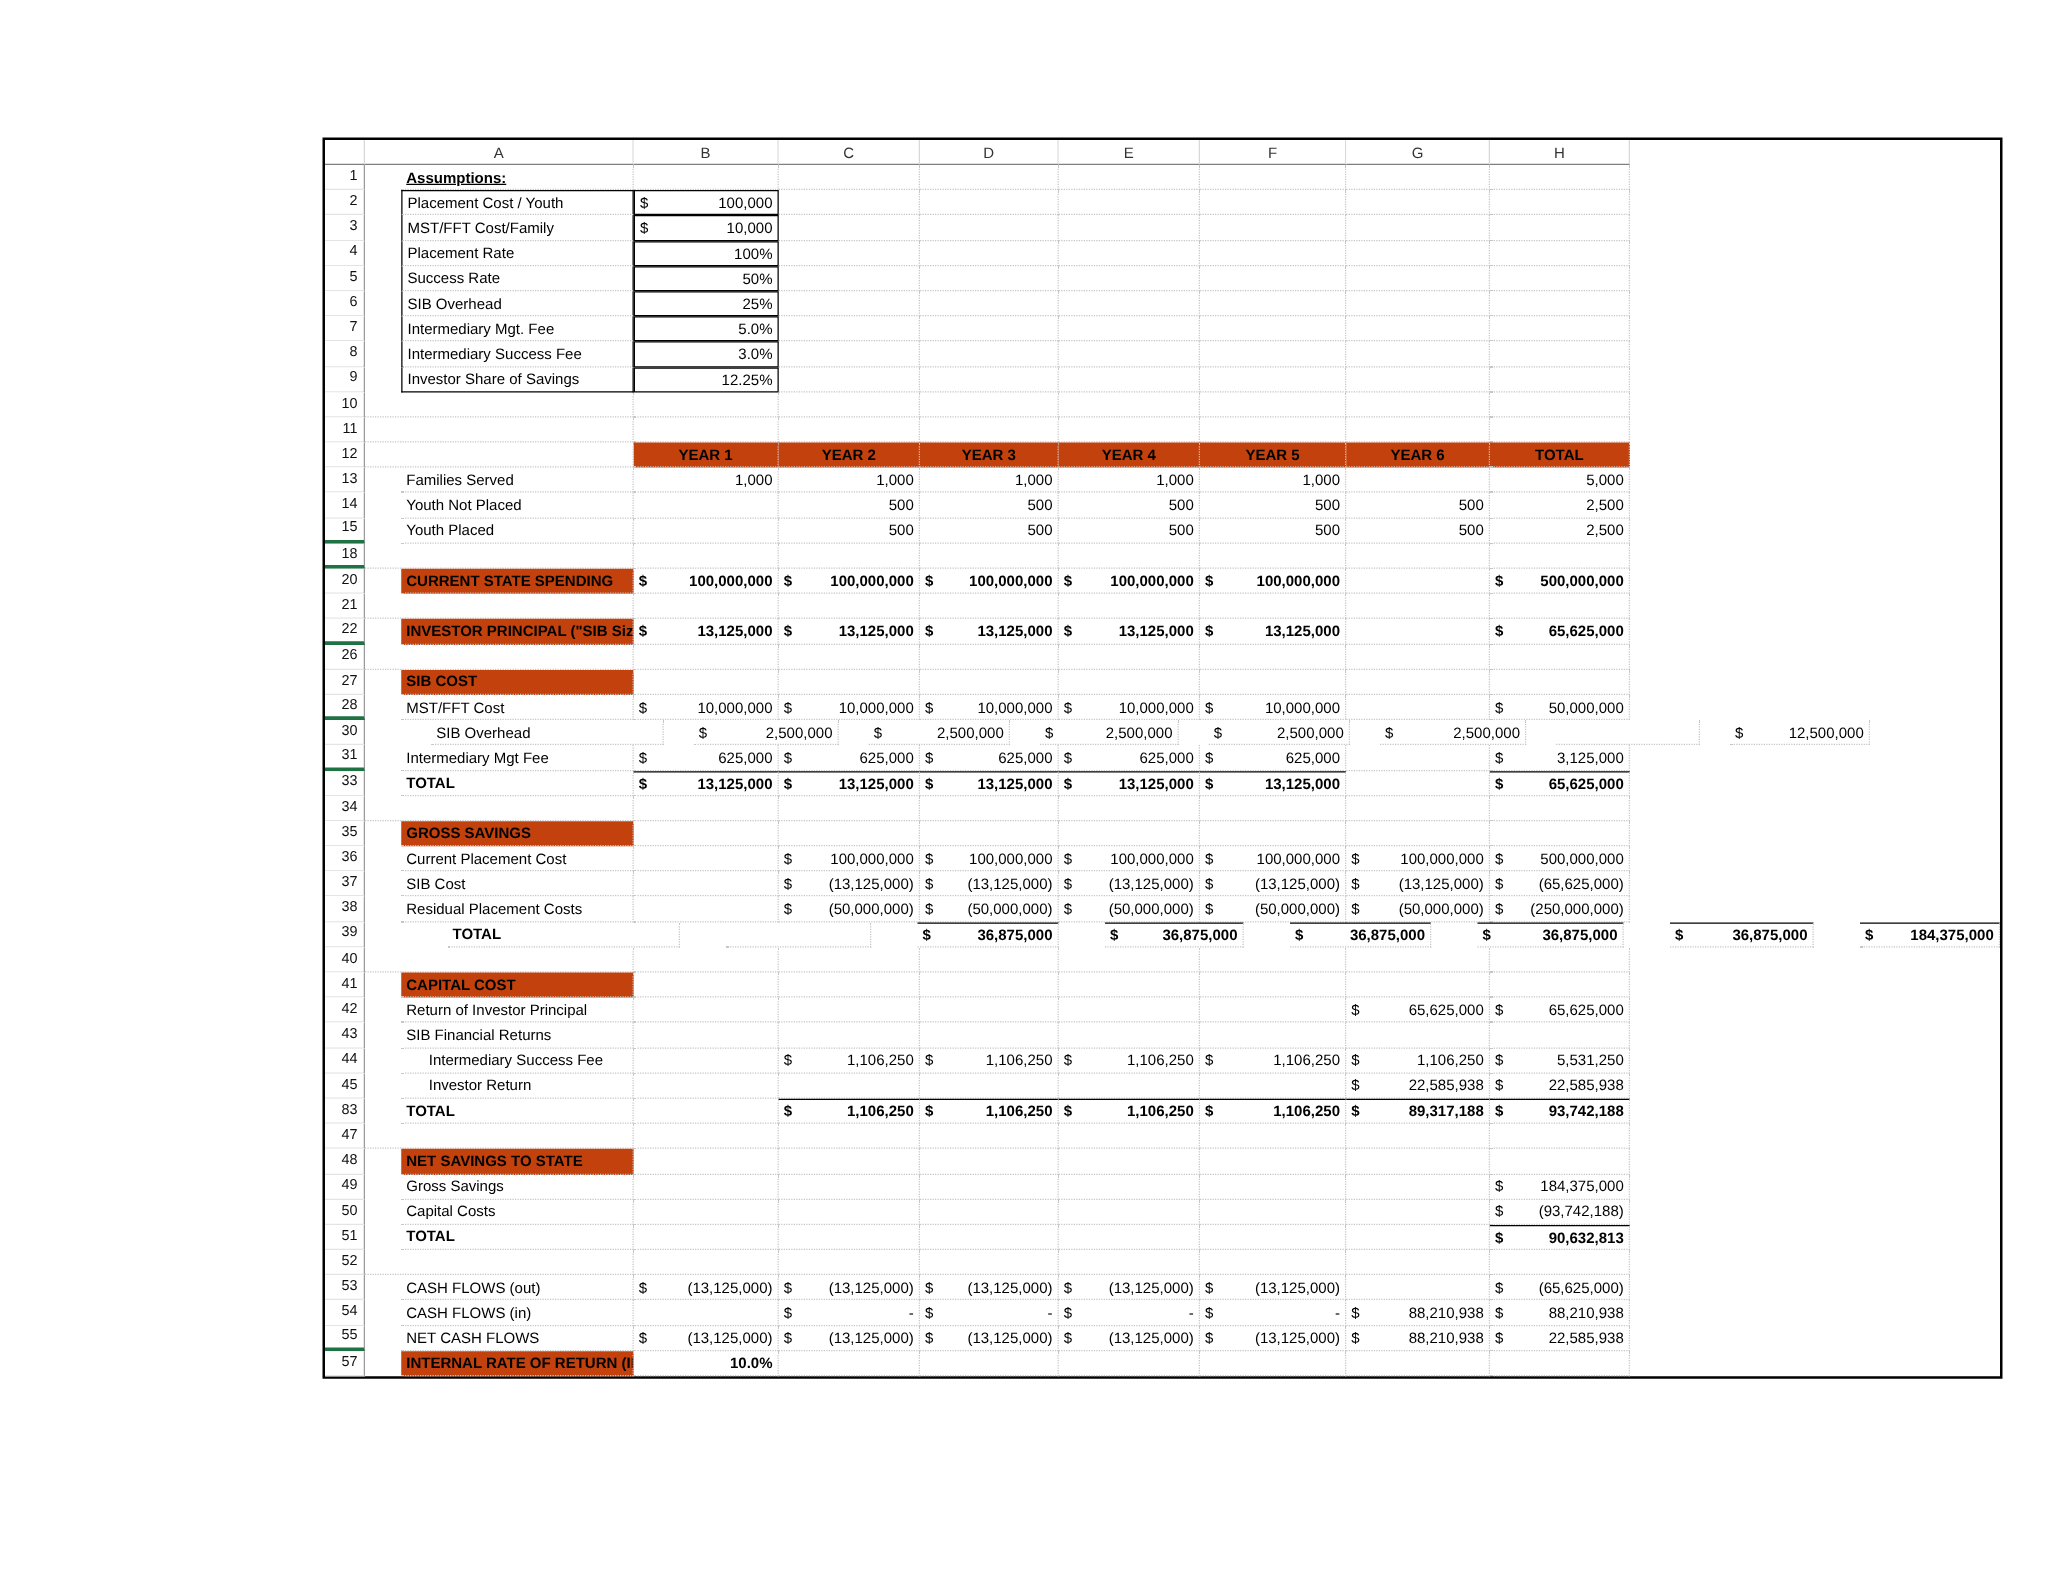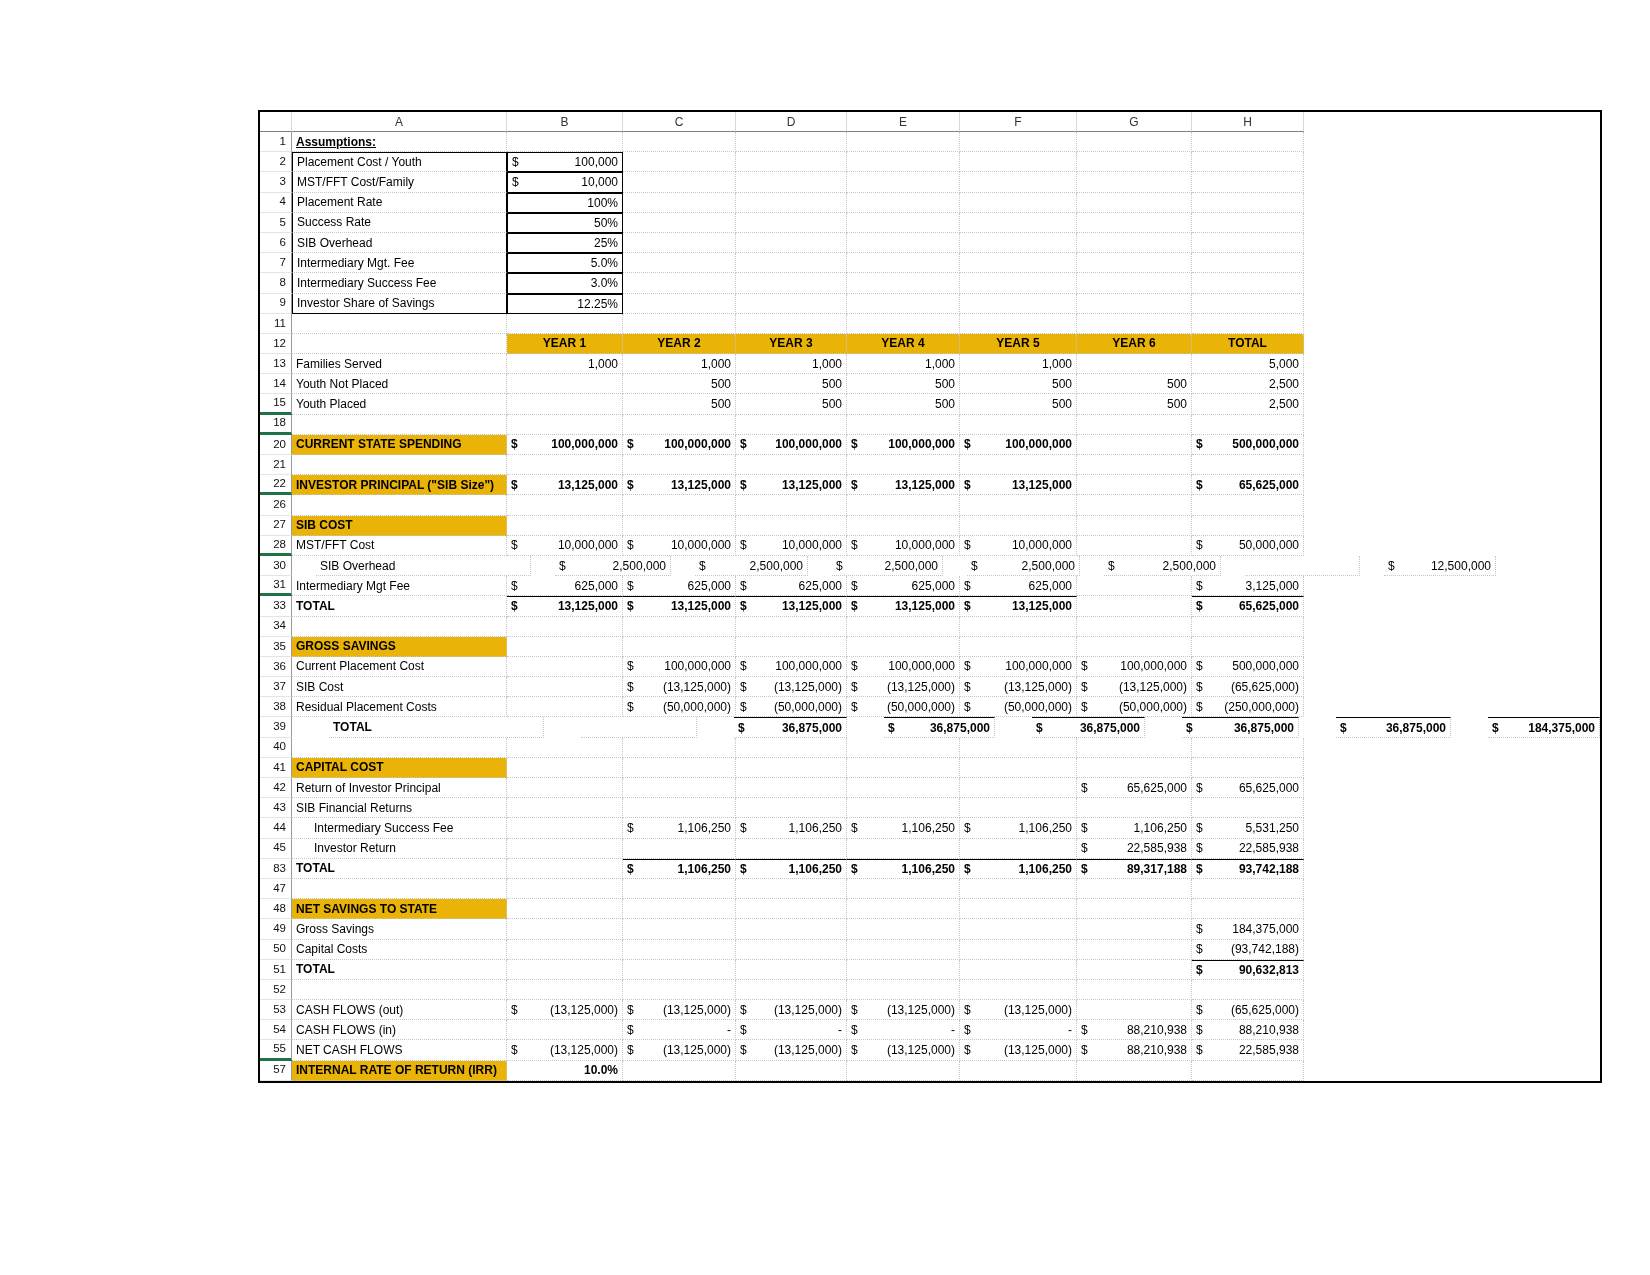--- a/index.html
+++ b/index.html
@@ -6,26 +6,26 @@
   body{width:1650px;height:1275px;position:relative;font-family:"Liberation Sans",sans-serif;color:#000;}
   .sheet{position:absolute;left:258px;top:110px;border:2px solid #000;background:#fff;}
   .hdr-row,.row{display:grid;}
   .hdr-row{height:20px;}
   .row{height:20.2px;}
   .c{box-sizing:border-box;display:flex;align-items:center;overflow:hidden;white-space:nowrap;
      border-right:1px dotted #c6c6c6;border-bottom:1px dotted #c6c6c6;font-size:12px;line-height:1;}
   .corner,.colh{justify-content:center;color:#333;border-bottom:1px solid #7f7f7f;border-right:1px solid #d8d8d8;background:#fff;font-size:12px;}
   .rn{justify-content:flex-end;padding-right:5px;border-right:1px solid #9a9a9a;border-bottom:1px solid #e4e4e4;font-size:11.5px;color:#111;background:#fff;}
   .rn.hid{border-bottom:3px solid #1F7244;}
-  .label{padding-left:4px;}
+  .label{padding-left:4px;margin-left:29px;}
   .ind{padding-left:22px;}
   .num{justify-content:flex-end;padding-right:4px;}
   .money{justify-content:space-between;padding:0 4px 0 4px;}
   .head{justify-content:center;font-weight:700;}
-  .fill{background:#eab308;}
+  .fill{background:#c2410c;}
   .b{font-weight:700;}
   .u{text-decoration:underline;}
   .top{border-top:1.5px solid #000;}
   .boxlr{border-left:1.5px solid #000;border-right:1.5px solid #000;}
   .boxt{border-top:1.5px solid #000;}
   .boxb{border-bottom:1.5px solid #000;}
   .box{border:1.5px solid #000;}
 </style>
 </head>
 <body>
@@ -141,20 +141,31 @@
       <div class="c label boxlr boxb">Investor Share of Savings</div>
       <div class="c num box">12.25%</div>
       <div class="c"></div>
       <div class="c"></div>
       <div class="c"></div>
       <div class="c"></div>
       <div class="c"></div>
       <div class="c"></div>
     </div>
     <div class="row" style="grid-template-columns: 32px 215px 116px 113px 111px 113px 117px 115px 112px;">
+      <div class="c rn">10</div>
+      <div class="c"></div>
+      <div class="c"></div>
+      <div class="c"></div>
+      <div class="c"></div>
+      <div class="c"></div>
+      <div class="c"></div>
+      <div class="c"></div>
+      <div class="c"></div>
+    </div>
+    <div class="row" style="grid-template-columns: 32px 215px 116px 113px 111px 113px 117px 115px 112px;">
       <div class="c rn">11</div>
       <div class="c"></div>
       <div class="c"></div>
       <div class="c"></div>
       <div class="c"></div>
       <div class="c"></div>
       <div class="c"></div>
       <div class="c"></div>
       <div class="c"></div>
     </div>

